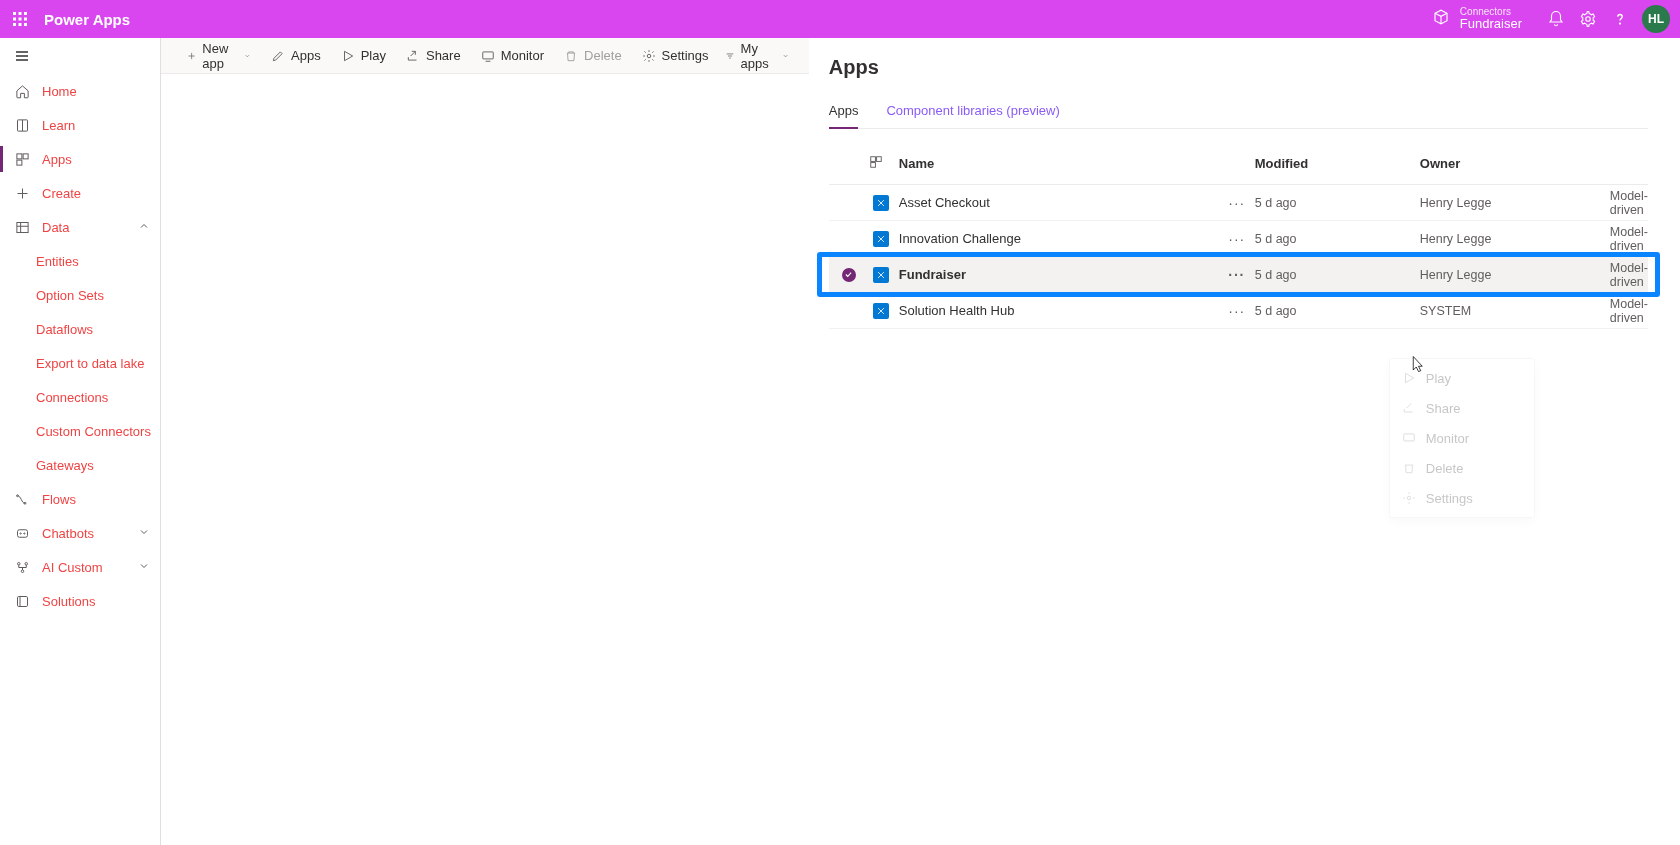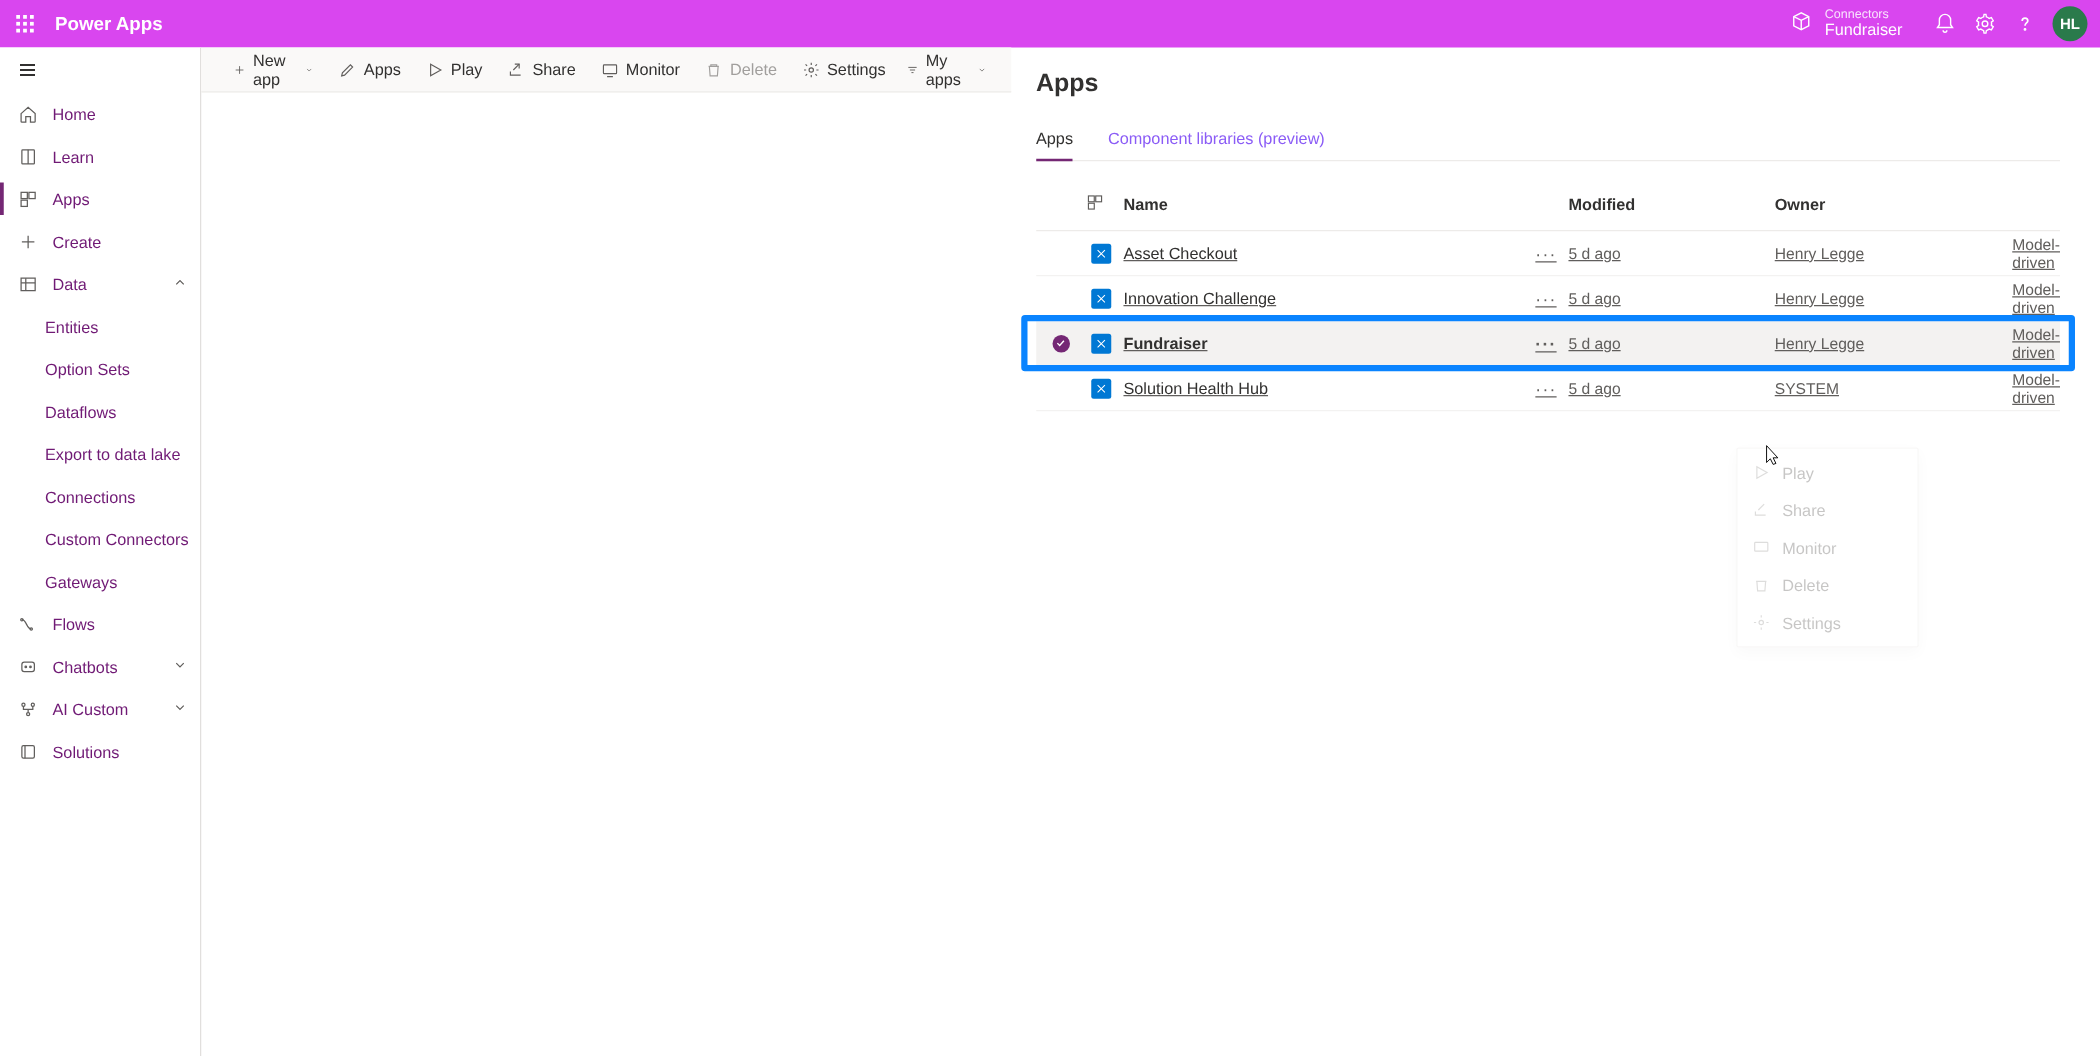--- a/index.html
+++ b/index.html
@@ -18,21 +18,21 @@
 .env-name { font-size:13px; }
 .top-icon { width:32px; height:32px; display:flex; align-items:center; justify-content:center; cursor:pointer; }
 .top-icon svg { stroke:#fff; fill:none; }
 .avatar { width:28px; height:28px; border-radius:50%; background:#2a7a4b; color:#fff; display:flex; align-items:center; justify-content:center; font-size:12px; font-weight:600; margin-left:6px; }
 
 
 .body { display:flex; height:calc(845px - 38px); }
 .sidebar { width:162px; border-right:1px solid #e1dfdd; background:#fff; padding-top:0; }
 .hamburger-row { height:36px; display:flex; align-items:center; padding-left:14px; }
 .hamburger-row svg { stroke:#323130; }
-.nav-item { height:34px; display:flex; align-items:center; padding-left:14px; gap:12px; font-size:13px; color:#701a75; cursor:pointer; position:relative; }
+.nav-item { height:34px; display:flex; align-items:center; padding-left:14px; gap:12px; font-size:13px; color:#ef4444; cursor:pointer; position:relative; }
 .nav-item.active { background:#fff; }
 .nav-item.active::before { content:""; position:absolute; left:0; top:4px; bottom:4px; width:3px; background:#742774; }
 .nav-item .nicon { width:16px; height:16px; display:flex; align-items:center; justify-content:center; }
 .nav-item .nicon svg { stroke:#605e5c; fill:none; }
 .nav-sub { padding-left:36px; }
 .nav-chevron { margin-left:auto; margin-right:10px; }
 .nav-chevron svg { stroke:#605e5c; fill:none; }
 
 
 .main { flex:1; display:flex; }
@@ -57,21 +57,21 @@
 .grid { margin-top:14px; }
 .ghead { display:flex; align-items:center; height:42px; font-size:13px; font-weight:600; color:#323130; border-bottom:1px solid #edebe9; }
 .col-check { width:40px; display:flex; justify-content:center; }
 .col-icon { width:30px; }
 .col-name { flex:0 0 356px; padding-left:0; }
 .col-mod  { flex:0 0 165px; }
 .col-own  { flex:0 0 190px; }
 .col-type { flex:1; }
 .ghead .col-icon svg { stroke:#605e5c; fill:none; }
 
-.grow { display:flex; align-items:center; height:36px; font-size:12.5px; color:#605e5c; border-bottom:1px solid #f3f2f1; position:relative;text-decoration:underline; }
+.grow { display:flex; align-items:center; height:36px; font-size:12.5px; color:#605e5c; border-bottom:1px solid #f3f2f1; position:relative; }
 .grow .col-name { color:#323130; font-size:13px; }
 .grow .more { width:24px; text-align:center; color:#605e5c; cursor:pointer; letter-spacing:1px; font-size:14px; margin-right:6px; }
 .appicon { width:16px; height:16px; background:#0078d4; border-radius:2px; display:flex; align-items:center; justify-content:center; margin-left:4px; }
 .appicon svg { stroke:#fff; fill:none; }
 
 .grow.selected-row { background:#f3f2f1; }
 .sel-ring { position:absolute; left:-12px; right:-12px; top:-5px; bottom:-5px; border:5px solid #0a84ff; border-radius:3px; pointer-events:none; }
 .selmark { width:14px; height:14px; border-radius:50%; background:#742774; display:flex; align-items:center; justify-content:center; }
 .selmark svg { stroke:#fff; fill:none; }
 .grow.selected-row .col-name { font-weight:600; }

